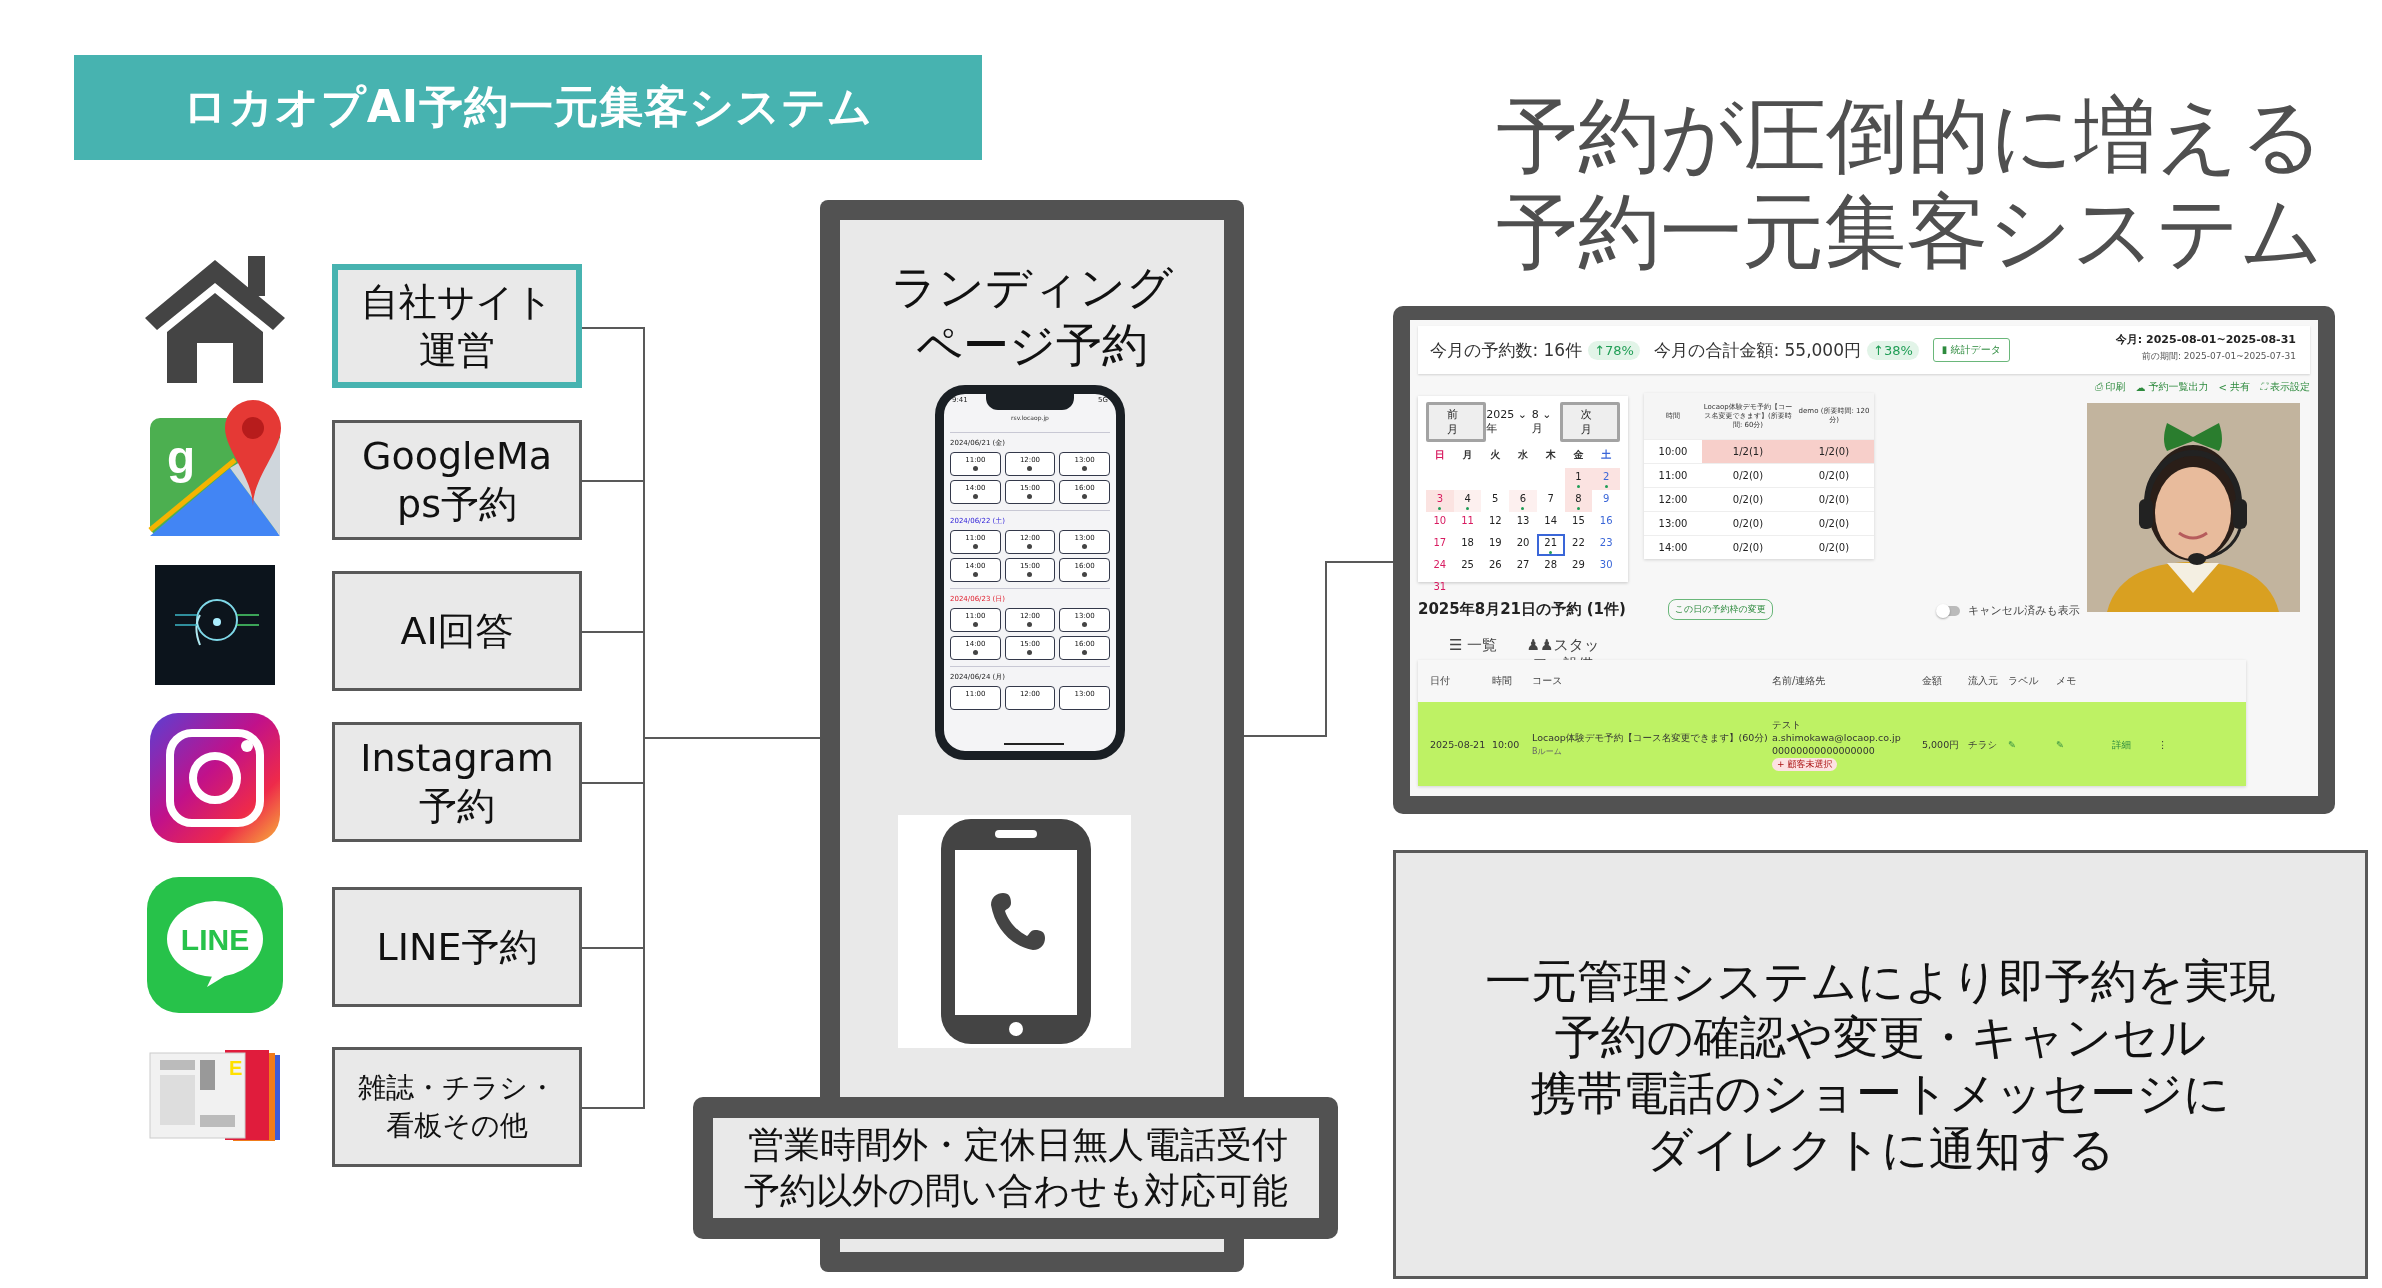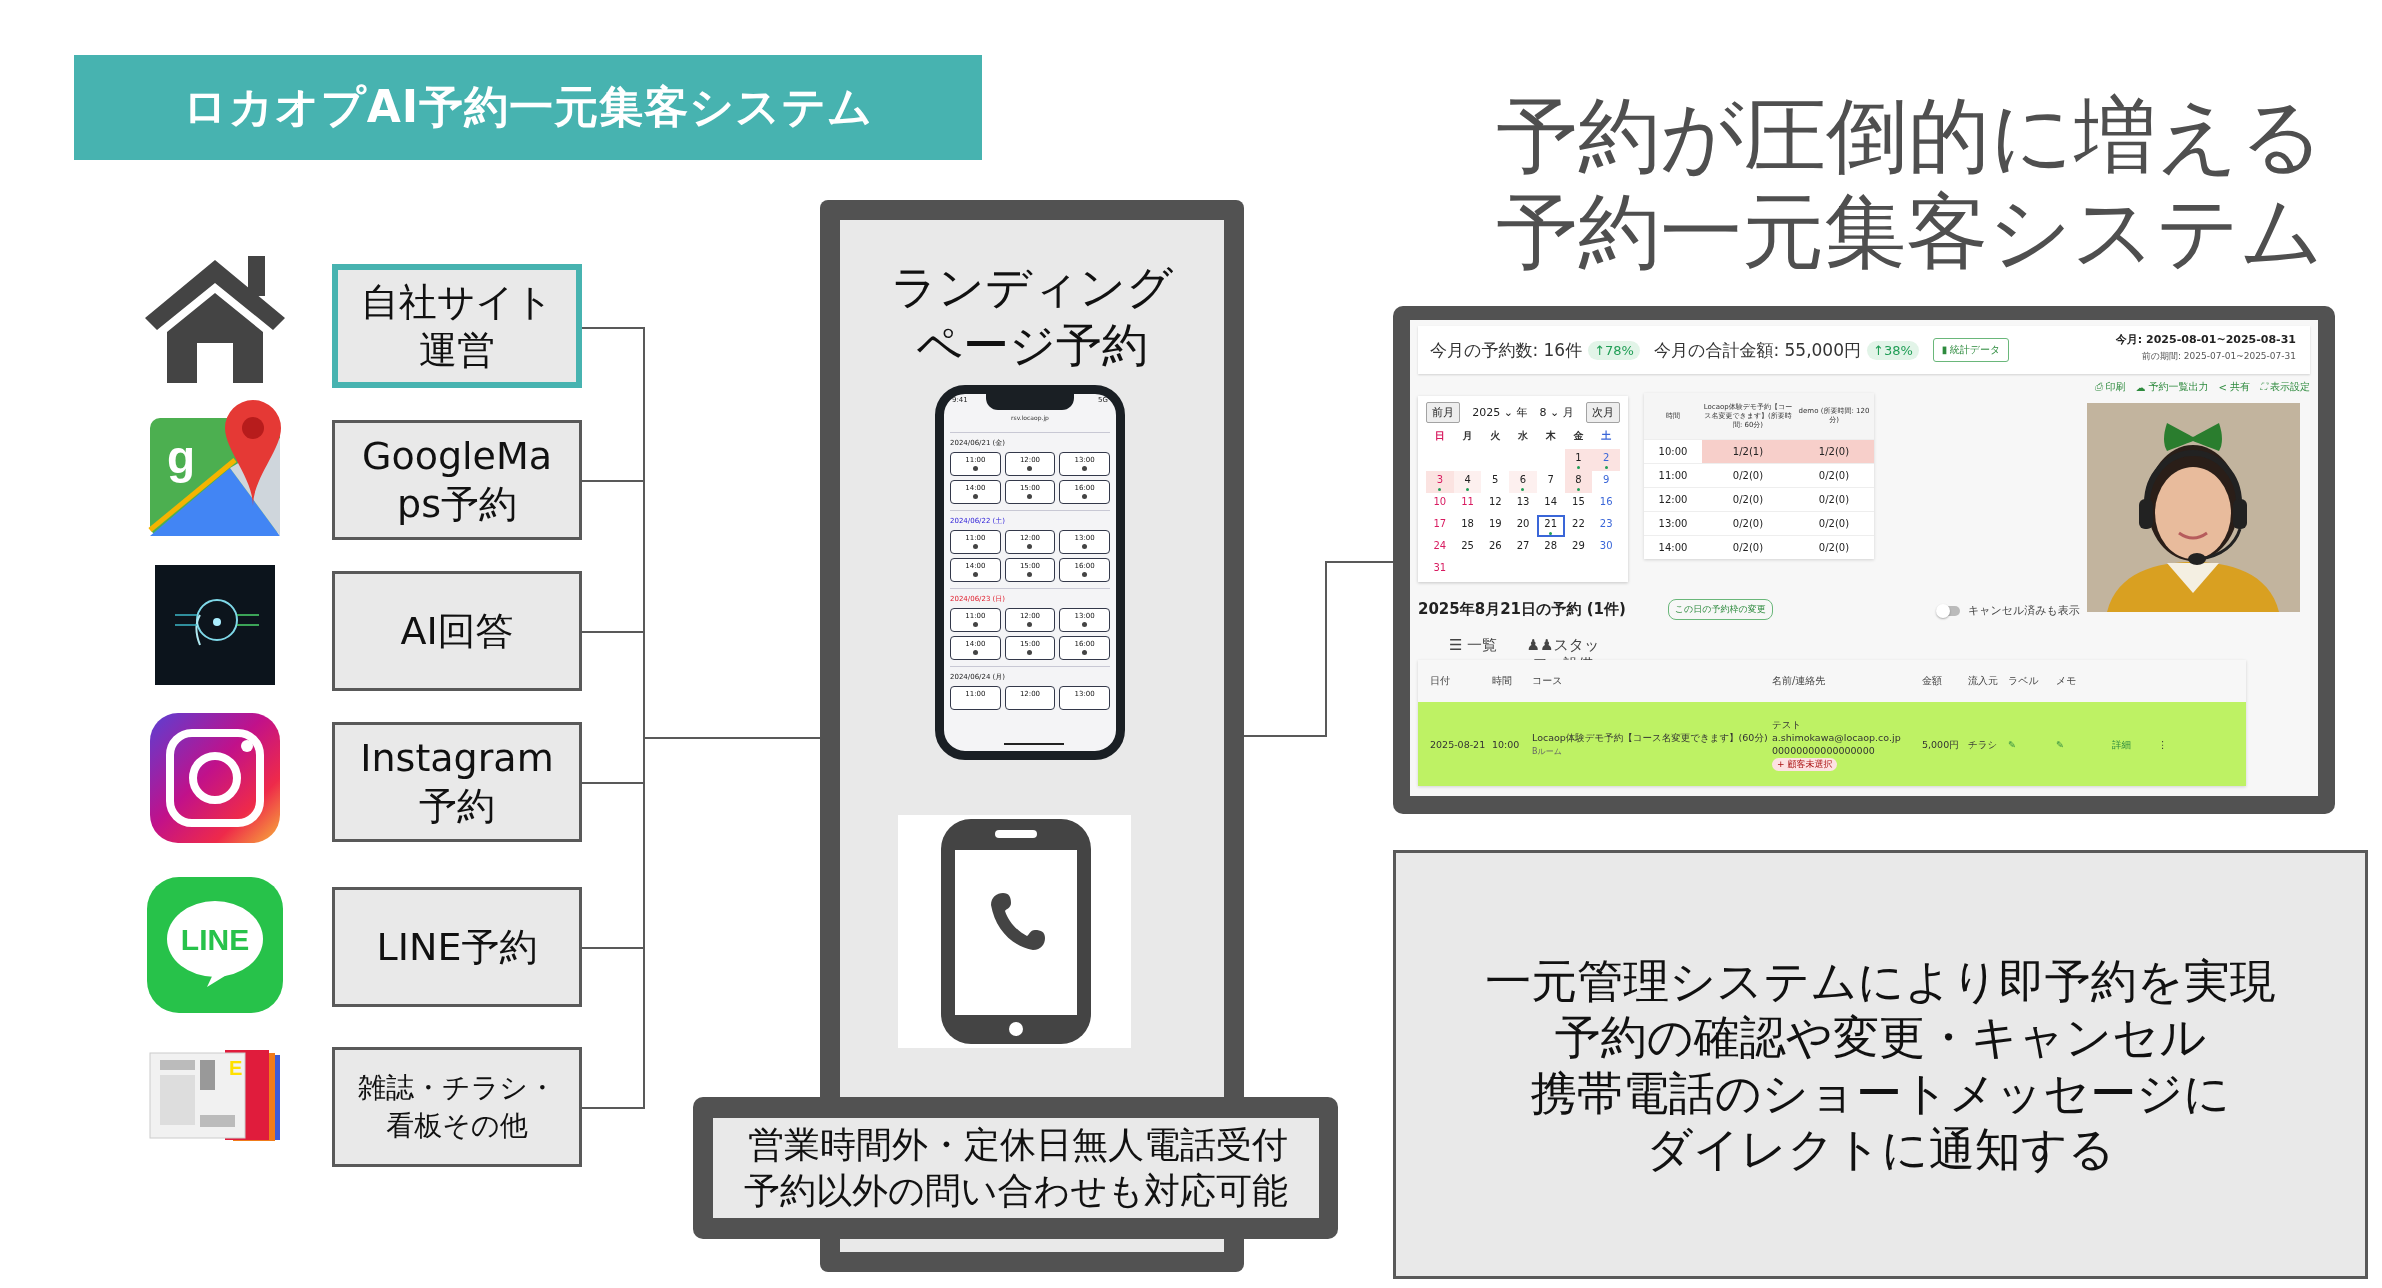--- a/index.html
+++ b/index.html
@@ -48,30 +48,30 @@
   .night-frame { left: 693px; top: 1097px; width: 645px; height: 142px; background: #525252; border-radius: 10px; }
   .night-inner { left: 713px; top: 1118px; width: 606px; height: 100px; background: #e9e9e9;
     display: flex; align-items: center; justify-content: center; text-align: right; font-size: 36px; line-height: 46px; white-space: pre-line; color: #111; }
 
   
   .dash-frame { left: 1393px; top: 306px; width: 942px; height: 508px; background: #525252; border-radius: 10px; }
   .dash { left: 1410px; top: 320px; width: 908px; height: 476px; background: #f7f7f7; overflow: hidden; font-size: 14px; color: #222; }
   .dash .topbar { position: absolute; left: 8px; top: 6px; width: 892px; height: 48px; background: #fff; box-shadow: 0 1px 2px rgba(0,0,0,.15); display: flex; align-items: center; padding-left: 12px; }
   .dash .stat { font-size: 17px; color: #333; margin-right: 6px; }
   .dash .pct { font-size: 13px; color: #1f9d55; background: #e2f4e8; border-radius: 10px; padding: 2px 6px; margin-right: 14px; }
-  .dash .stats-btn { font-size: 10px; color: #2e8b3e; border: 1px solid #6ab77a; border-radius: 3px; padding: 4px 8px; font-family: Liberation Serif, serif; }
+  .dash .stats-btn { font-size: 10px; color: #2e8b3e; border: 1px solid #6ab77a; border-radius: 3px; padding: 4px 8px; }
   .dash .period { position: absolute; right: 14px; top: 6px; text-align: right; }
   .dash .period .cur { font-size: 11px; font-weight: bold; color: #222; }
   .dash .period .prev { font-size: 9px; color: #555; margin-top: 3px; }
   .dash .actions { position: absolute; right: 8px; top: 60px; display: flex; gap: 10px; font-size: 10px; color: #2e8b3e; }
   .dash .actions span { display: flex; align-items: center; gap: 3px; }
 
   .cal { position: absolute; left: 8px; top: 76px; width: 210px; height: 186px; background: #fff; box-shadow: 0 1px 3px rgba(0,0,0,.2); padding: 6px 8px; }
   .cal .hdr { display: flex; align-items: center; justify-content: space-between; font-size: 11px; margin-bottom: 4px; }
-  .cal .nav-btn { border: 1px solid #a3a3a3; background: #eee; padding: 2px 5px; font-size: 11px; border-radius: 2px; }
+  .cal .nav-btn { border: 3px solid #a3a3a3; background: #eee; padding: 2px 18px; font-size: 11px; border-radius: 2px; }
   .cal .grid { display: grid; grid-template-columns: repeat(7, 1fr); font-size: 10px; text-align: center; }
   .cal .grid div { height: 22px; line-height: 18px; position: relative; }
   .cal .wk { font-weight: bold; color: #333; }
   .cal .sun { color: #d81b60; }
   .cal .sat { color: #3a66d8; }
   .cal .bk { background: #fbe3e1; }
   .cal .bk2 { background: #fdf0ef; }
   .cal .dot::after { content: ""; position: absolute; left: 50%; bottom: 2px; width: 3px; height: 3px; margin-left: -1.5px; background: #1f9d55; border-radius: 50%; }
   .cal .today { outline: 2px solid #3a66d8; outline-offset: -2px; }
 

